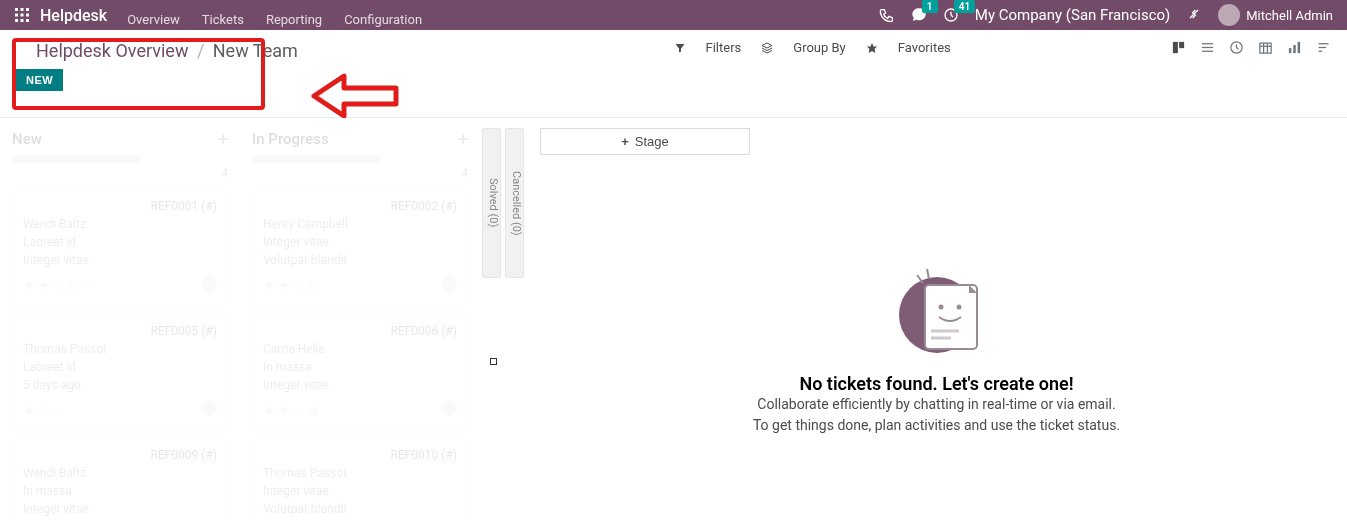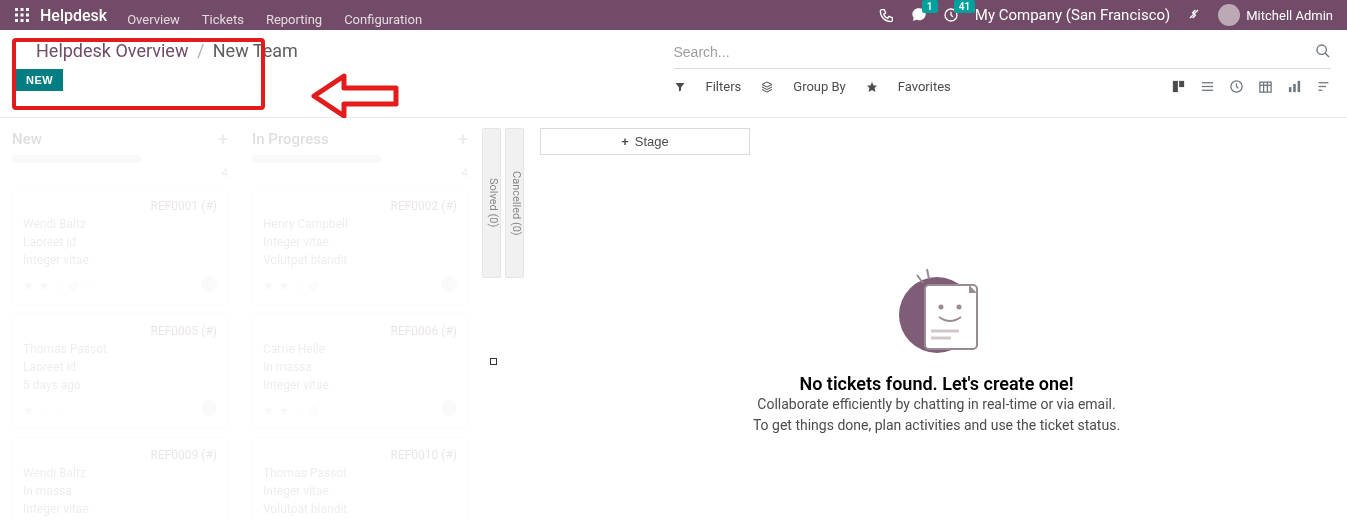--- a/index.html
+++ b/index.html
@@ -136,29 +136,20 @@
     </div>
     <button class="new-btn">NEW</button>
     <div class="highlight-box"></div>
     <div class="highlight-arrow">
       <svg width="100" height="52" viewBox="0 0 100 52">
           <path d="M40 6 L10 26 L40 46 L40 34 L92 34 L92 18 L40 18 Z" fill="none" stroke="#e21b1b" stroke-width="5" stroke-linejoin="round"></path>
         </svg>
     </div>
   </div>
   <div class="cp-right">
-    <div class="search-row">
-      <input class="search-input" placeholder="Search..." style="">
-      <span class="search-icon">
-        <svg width="16" height="16" viewBox="0 0 24 24" fill="none" stroke="currentColor" stroke-width="2">
-            <circle cx="10" cy="10" r="7"></circle>
-            <line x1="21" y1="21" x2="15" y2="15"></line>
-          </svg>
-      </span>
-    </div>
     <div class="right-row2">
       <div class="filter-group">
         <span class="filter-btn">
           <svg width="12" height="12" viewBox="0 0 24 24" fill="currentColor">
               <path d="M3 4h18l-7 9v6l-4 2v-8z"></path>
             </svg>
           <span>Filters</span>
         </span>
         <span class="filter-btn">
           <svg width="12" height="12" viewBox="0 0 24 24" fill="none" stroke="currentColor" stroke-width="2">

